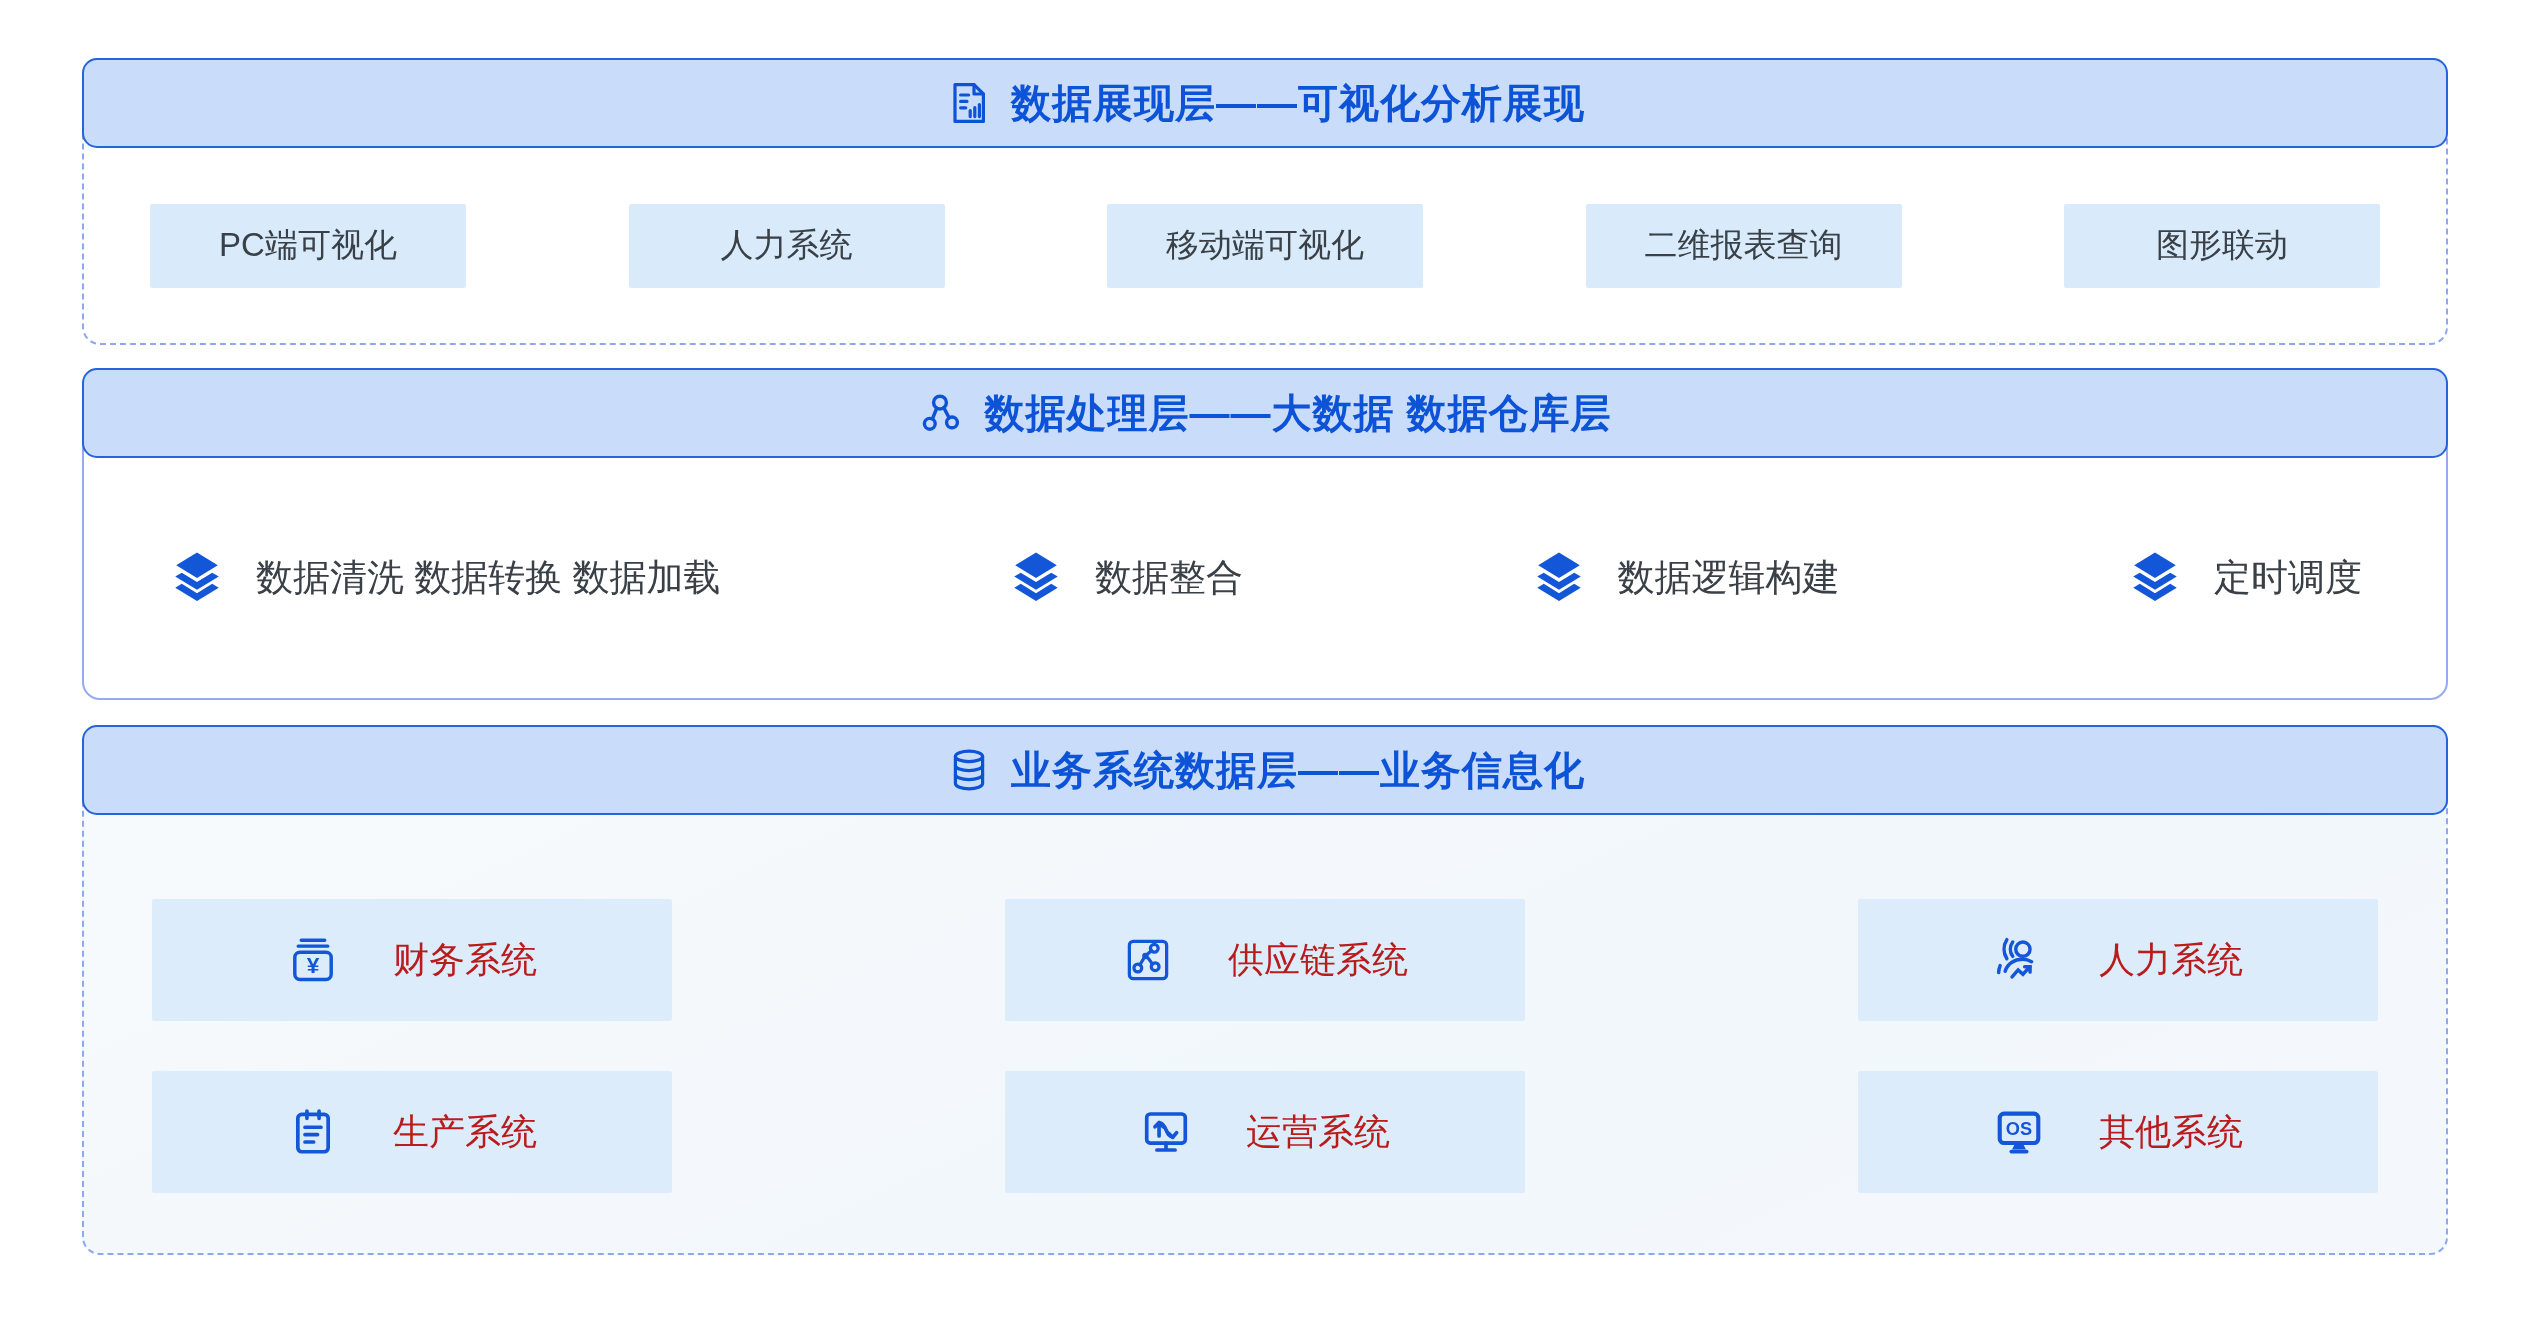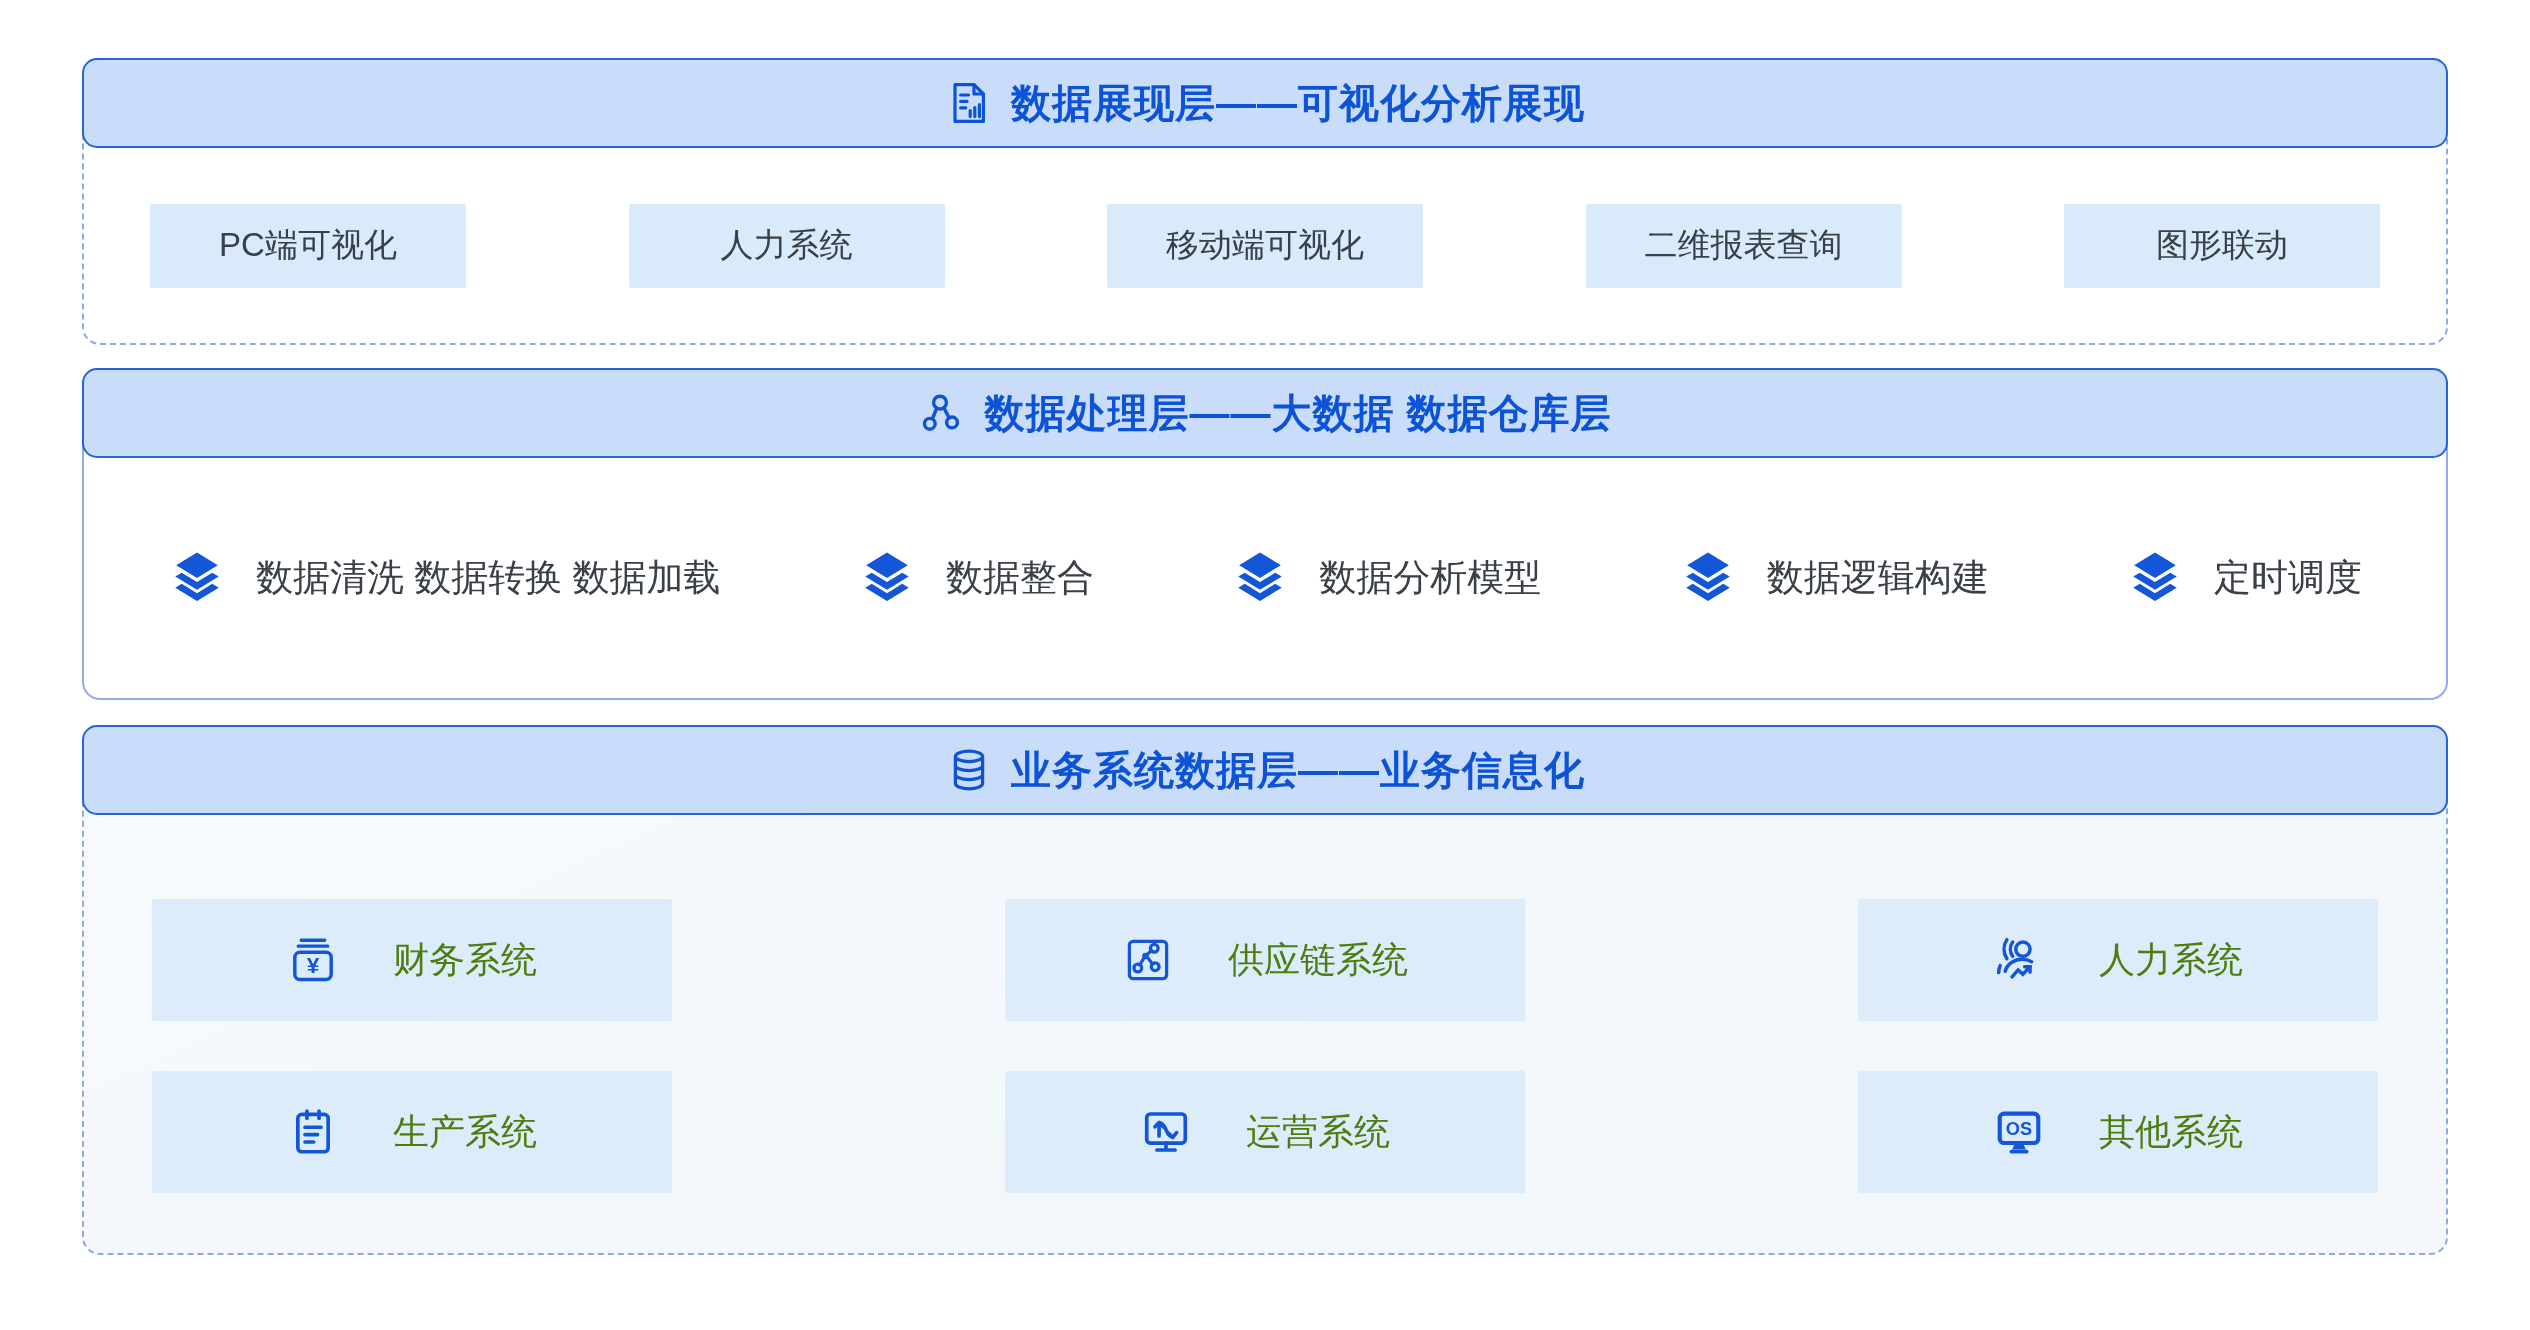--- a/index.html
+++ b/index.html
@@ -39,21 +39,21 @@
   .proc-item{display:flex;align-items:center;gap:30px;font-size:37px;font-weight:500;
     color:#3a4047;white-space:nowrap;}
   .layers-svg{width:58px;height:58px;color:var(--icon-blue,#1356d8);flex:none;}
 
   .sec-c{height:530px;margin-top:25px;}
   .sec-c .grid{position:relative;z-index:1;padding:84px 70px 0;display:grid;
     grid-template-columns:repeat(3,520px);justify-content:space-between;row-gap:50px;}
   .biz-card{
     height:122px;background:var(--card-bg,#dcecfb);border-radius:2px;
     display:flex;align-items:center;justify-content:center;gap:54px;
-    font-size:36px;font-weight:500;color:#4d7c0f;white-space:nowrap;
+    font-size:36px;font-weight:500;color:#b91c1c;white-space:nowrap;
   }
   .biz-icon{width:52px;height:52px;color:var(--icon-blue,#1d58d9);flex:none;}
 </style>
 </head>
 <body style="--accent: #0d53d7; --header-bg: #c9dcfa; --header-border: #2564da; --frame-dash: #8ca8ee; --frame-solid: #94abf0; --pill-bg: #d9ebfb; --card-bg: #dcecfb; --icon-blue: #1356d8;">
 
 <svg width="0" height="0" style="position:absolute" aria-hidden="true">
   <defs>
     <symbol id="report-chart-icon" viewBox="0 0 24 24">
       <g fill="none" stroke="currentColor" stroke-width="1.6" stroke-linecap="round" stroke-linejoin="round">
@@ -176,26 +176,20 @@
         <div class="proc-item">
           <svg class="layers-svg">
             <use href="#layers-icon"></use>
           </svg>
           <span class="">数据整合</span>
         </div>
         <div class="proc-item">
           <svg class="layers-svg">
             <use href="#layers-icon"></use>
           </svg>
-          <span class="">数据分析模型</span>
-        </div>
-        <div class="proc-item">
-          <svg class="layers-svg">
-            <use href="#layers-icon"></use>
-          </svg>
           <span class="">数据逻辑构建</span>
         </div>
         <div class="proc-item">
           <svg class="layers-svg">
             <use href="#layers-icon"></use>
           </svg>
           <span class="">定时调度</span>
         </div>
       </div>
   </div>

